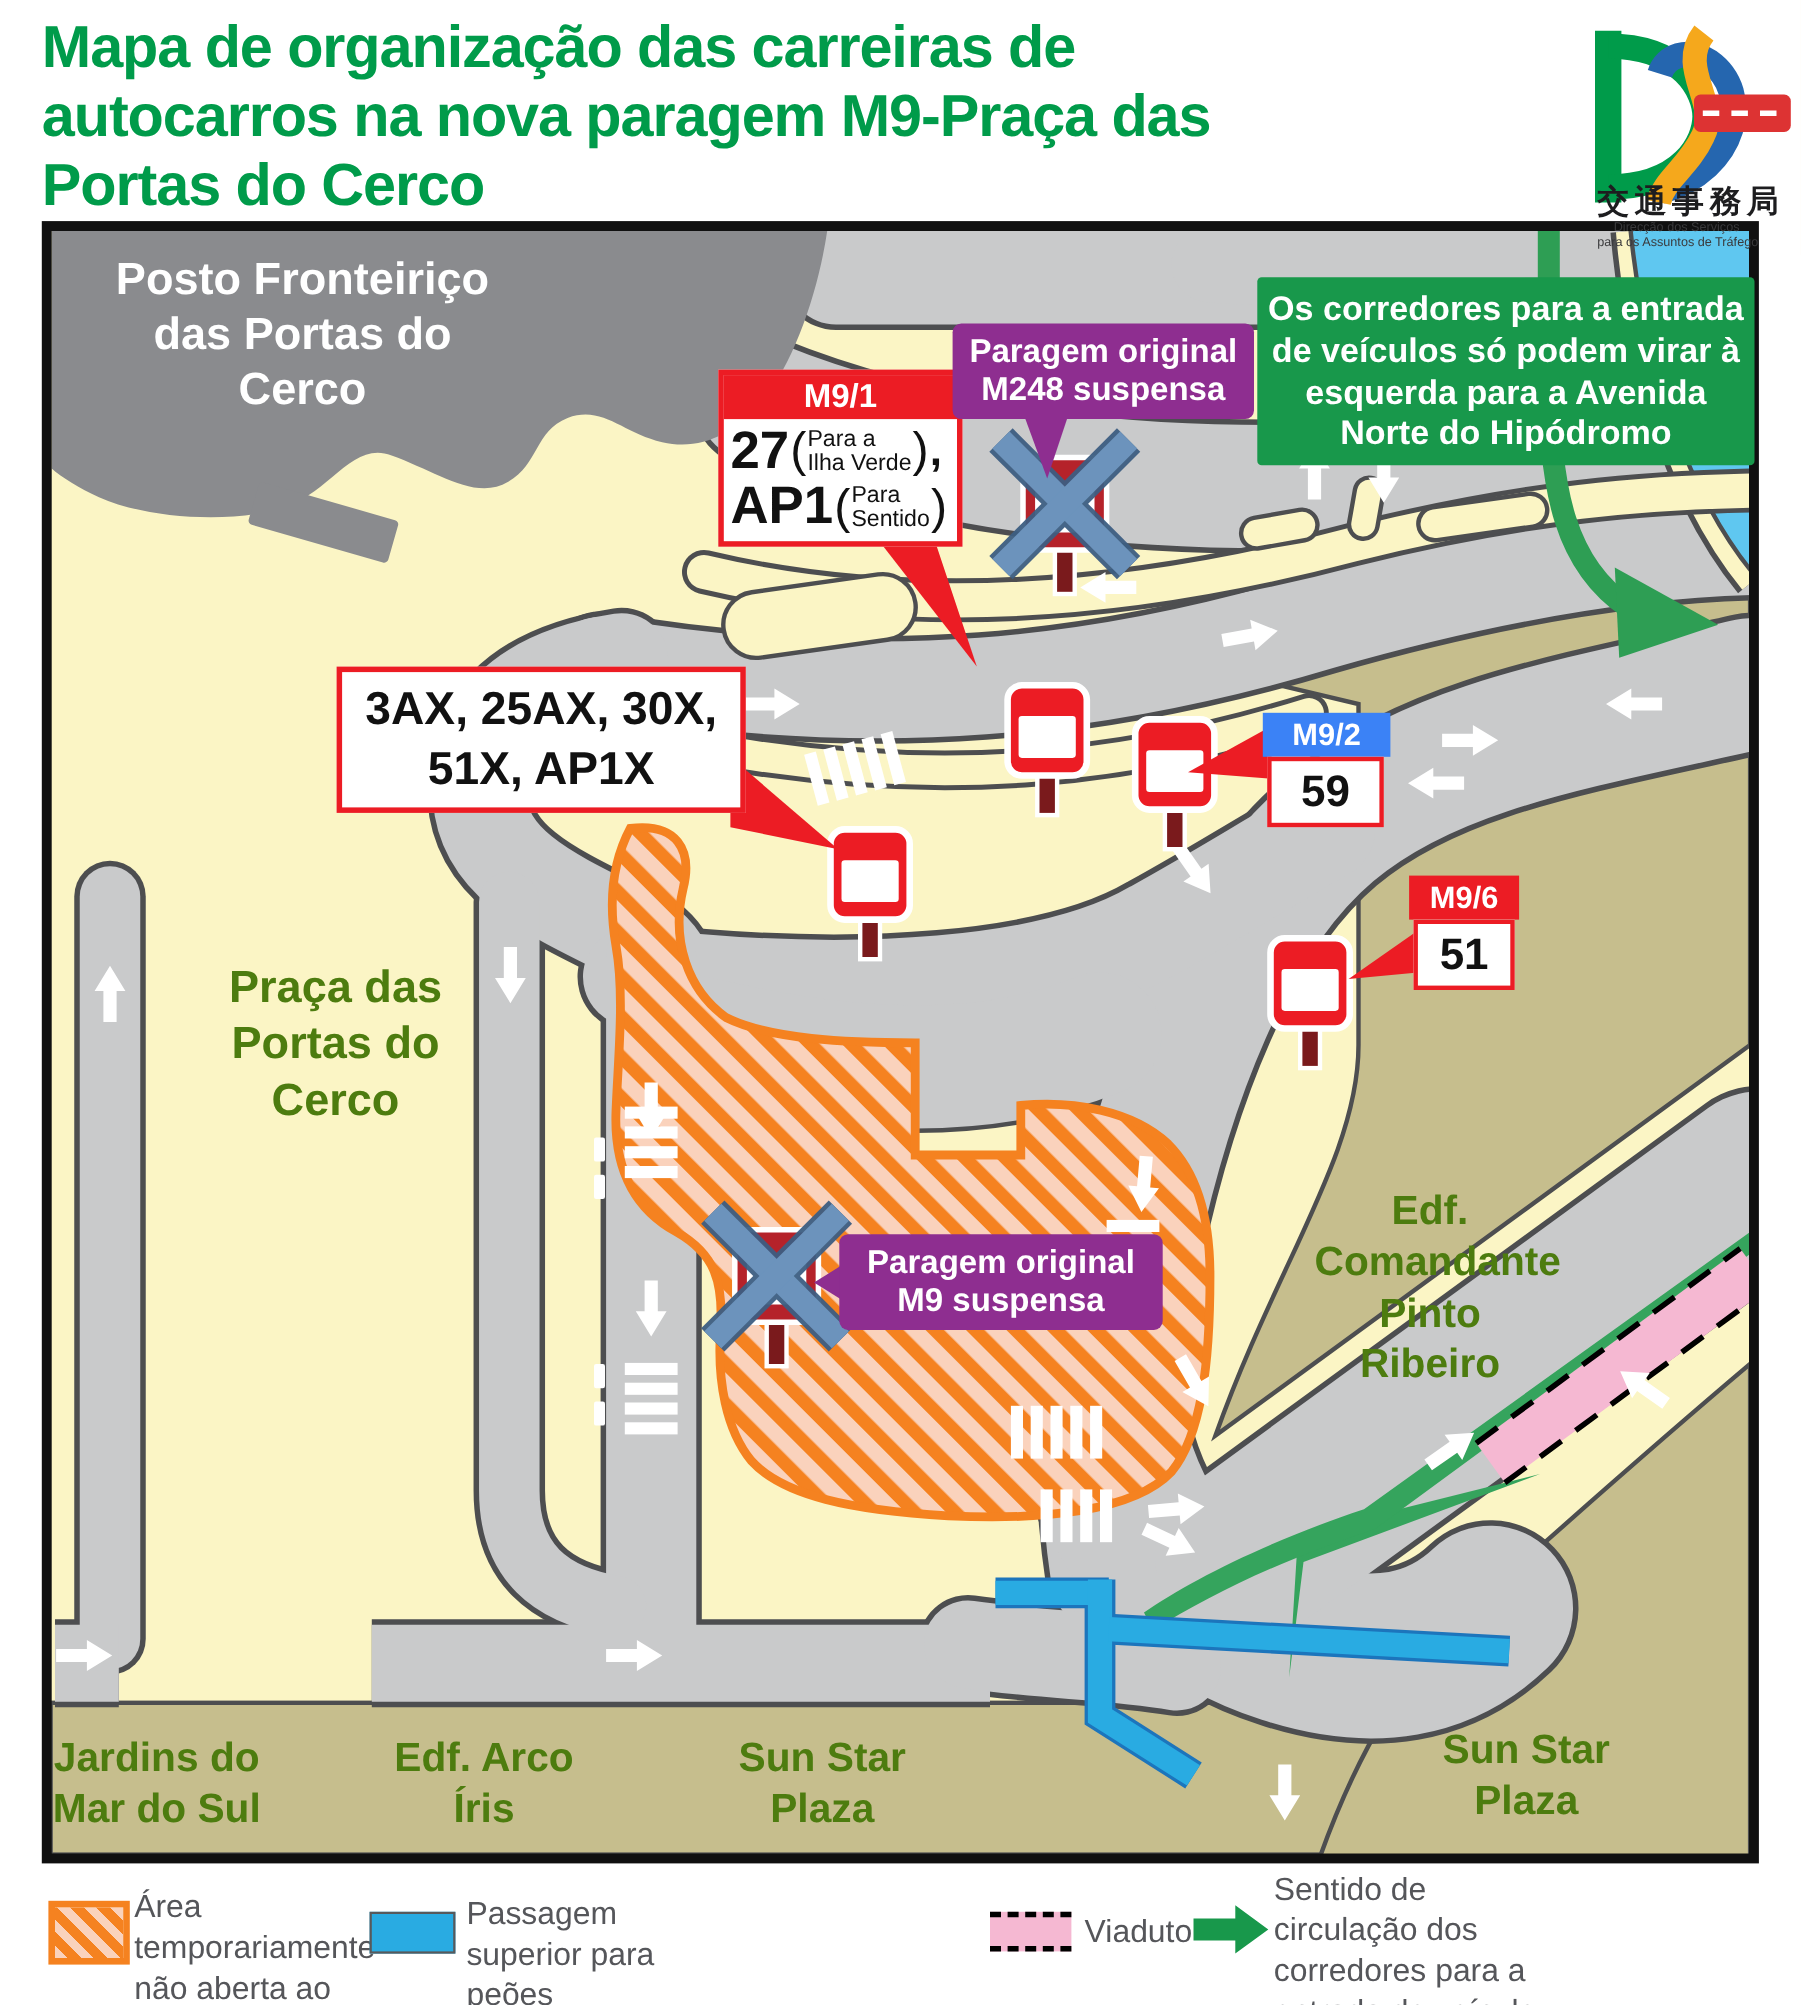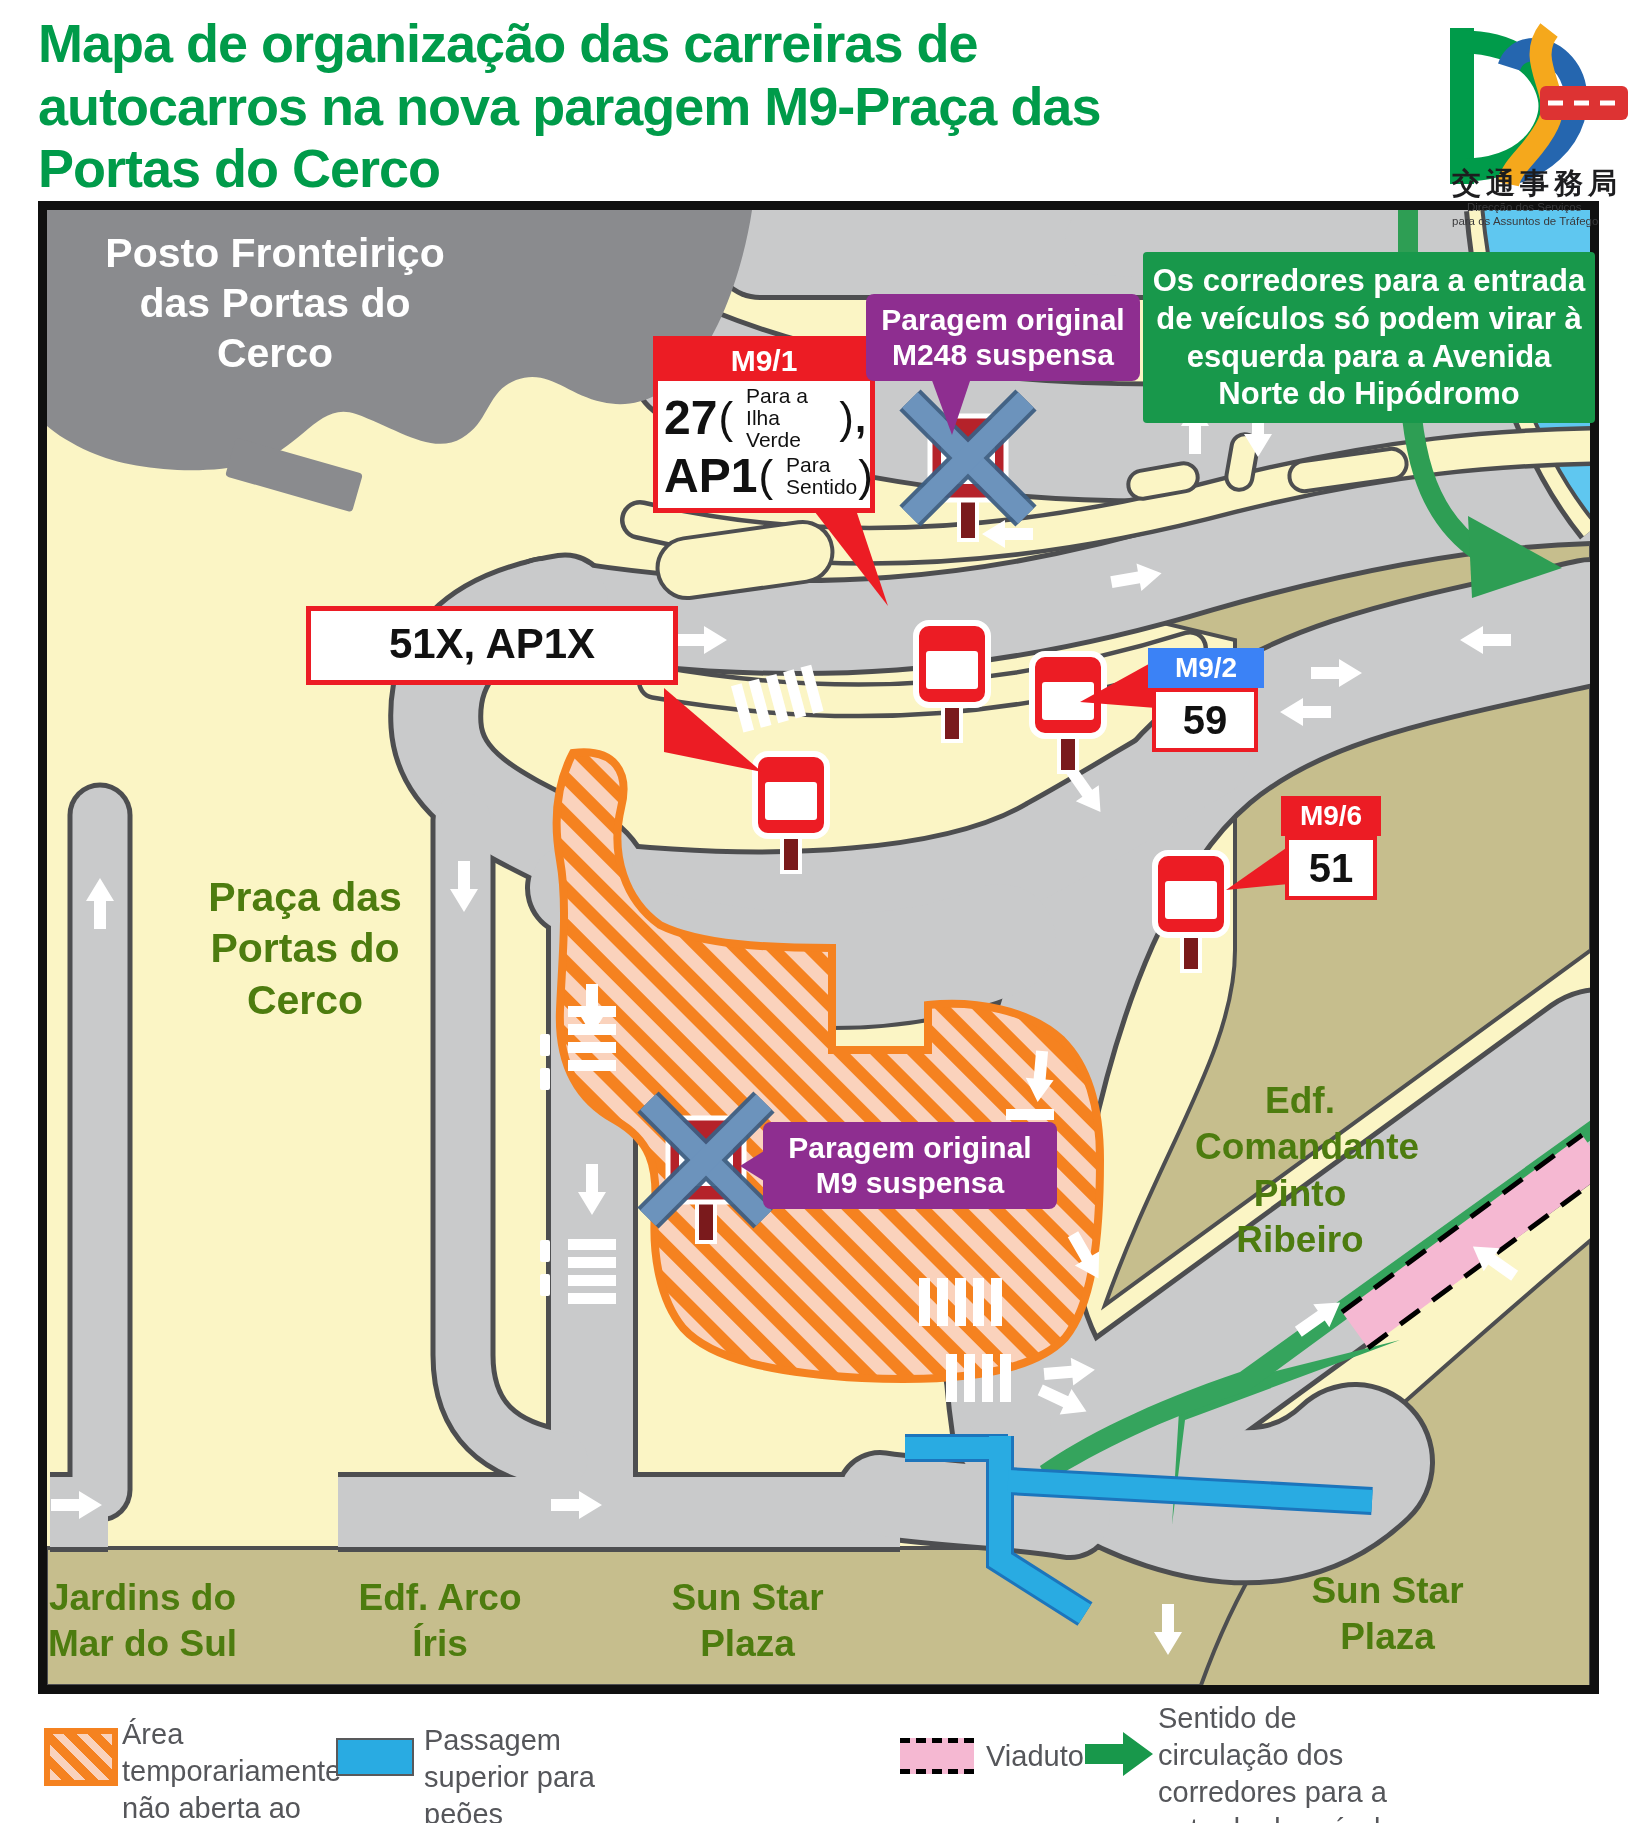--- a/index.html
+++ b/index.html
@@ -21,21 +21,21 @@
   .lbl-b{font-size:37px;}
   
   .co-red{border:5px solid #EC1C24;background:#ffffff;}
   .co-red .hd{background:#EC1C24;color:#ffffff;font-weight:bold;text-align:center;}
   .m91{left:653px;top:336px;width:212px;}
   .m91 .hd{font-size:30px;height:40px;line-height:40px;}
   .m91 .bd{padding:4px 4px 6px 6px;}
   .rrow{display:flex;align-items:center;justify-content:flex-start;}
   .rt{font-size:48px;font-weight:bold;color:#111;line-height:1.05;}
   .par{font-size:44px;font-weight:300;color:#111;padding:0 1px;}
-  .dest{font-size:21px;color:#111;line-height:1.05;text-align:left;margin-left:12px;}
+  .dest{font-size:21px;color:#111;line-height:1.05;text-align:left;}
   .bigc{font-size:40px;font-weight:bold;color:#111;}
   .m95{left:306px;top:606px;width:362px;}
   .m95 .hd{font-size:30px;height:40px;line-height:40px;}
   .m95 .bd{font-size:42px;font-weight:bold;color:#111;text-align:center;line-height:1.3;padding:6px 2px 8px 2px;}
   .m92h{left:1148px;top:648px;width:116px;height:40px;background:#3b82f6;color:#fff;
         font-size:28px;font-weight:bold;text-align:center;line-height:40px;}
   .m92b{left:1152px;top:688px;width:98px;height:56px;background:#fff;border:4px solid #EC1C24;
         font-size:40px;font-weight:bold;color:#111;text-align:center;line-height:56px;}
   .m94h{left:1281px;top:796px;width:100px;height:40px;background:#EC1C24;color:#fff;
         font-size:28px;font-weight:bold;text-align:center;line-height:40px;}
@@ -312,20 +312,21 @@
         <span>Para</span><br>
         <span>Sentido</span>
       </span>
       <span class="par">)</span>
     </div>
   </div>
 </div>
 
 <div class="abs co-red m95">
   <div class="bd">
+    <div>3AX, 25AX, 30X,</div>
     <div>51X, AP1X</div>
   </div>
 </div>
 
 <div class="abs m92h">M9/2</div>
 <div class="abs m92b">59</div>
 
 <div class="abs m94h">M9/6</div>
 <div class="abs m94b">51</div>
 

